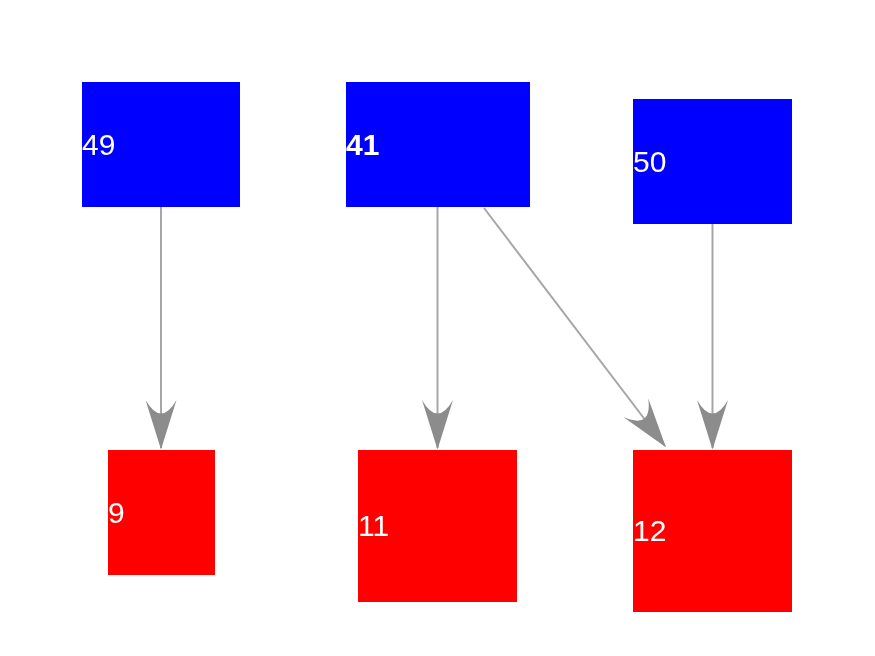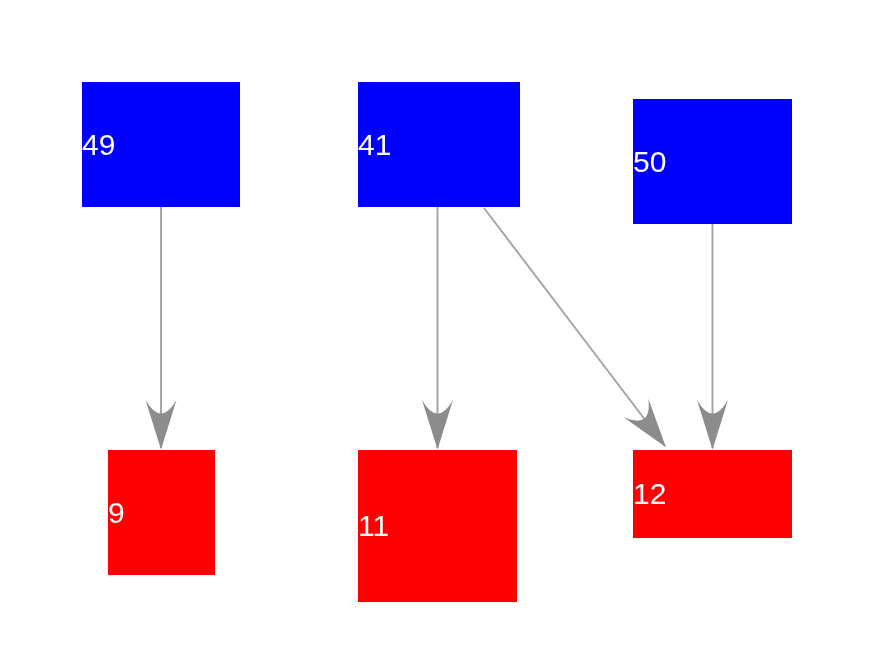--- a/index.html
+++ b/index.html
@@ -35,25 +35,25 @@
   .node.bottom-row { background: #ff0000; }
 
   .edge-line {
     stroke: #a6a6a6;
     stroke-width: 2;
     fill: none;
   }
 
   
   #node-49 { left: 82px;  top: 82px;  width: 158px; height: 125px; }
-  #node-41 { left: 358px; top: 82px;  width: 162px; height: 125px; }
+  #node-41 { left: 346px; top: 82px;  width: 184px; height: 125px; font-weight: bold; }
   #node-50 { left: 633px; top: 99px;  width: 159px; height: 125px; }
   #node-9  { left: 108px; top: 450px; width: 107px; height: 125px; }
   #node-11 { left: 358px; top: 450px; width: 159px; height: 152px; }
-  #node-12 { left: 633px; top: 450px; width: 159px; height: 88px; }
+  #node-12 { left: 633px; top: 450px; width: 159px; height: 162px; }
 </style>
 </head>
 <body>
 
 <div id="canvas">
 
   <svg id="edges-svg" width="875" height="656" viewBox="0 0 875 656" xmlns="http://www.w3.org/2000/svg">
     <defs>
       <marker id="arrowhead" viewBox="0 0 16 10" refX="15.5" refY="5" markerWidth="50" markerHeight="31" orient="auto" markerUnits="userSpaceOnUse">
         <path d="M 16 5 L 0 0 Q 8.8 5 0 10 Z" fill="#8c8c8c"></path>

